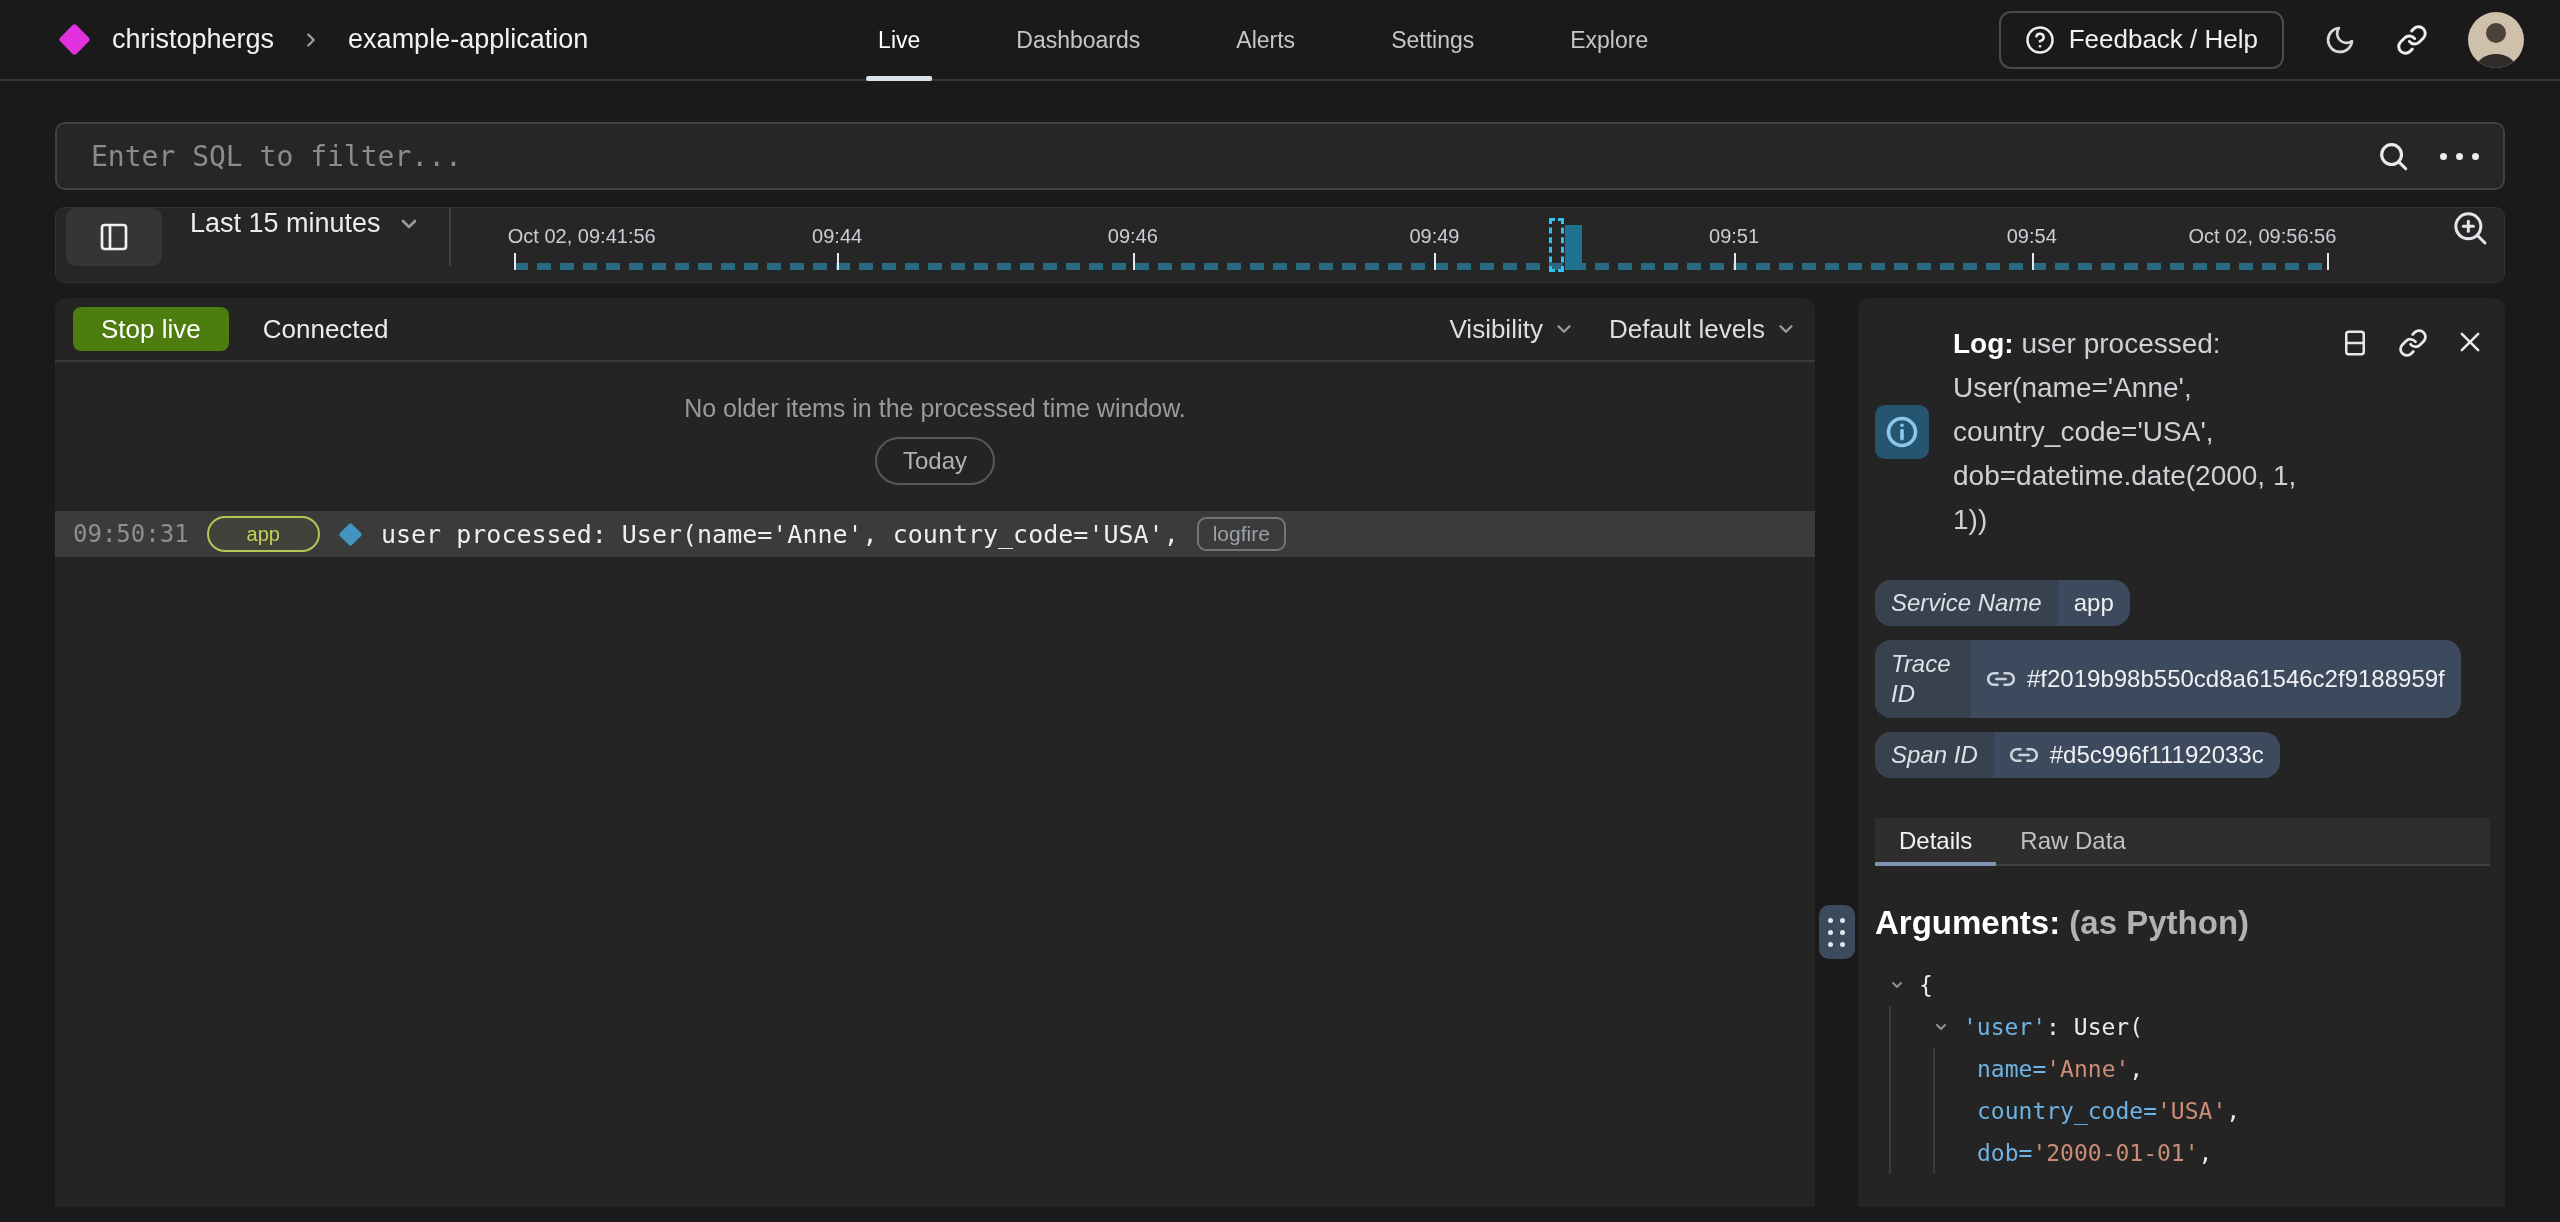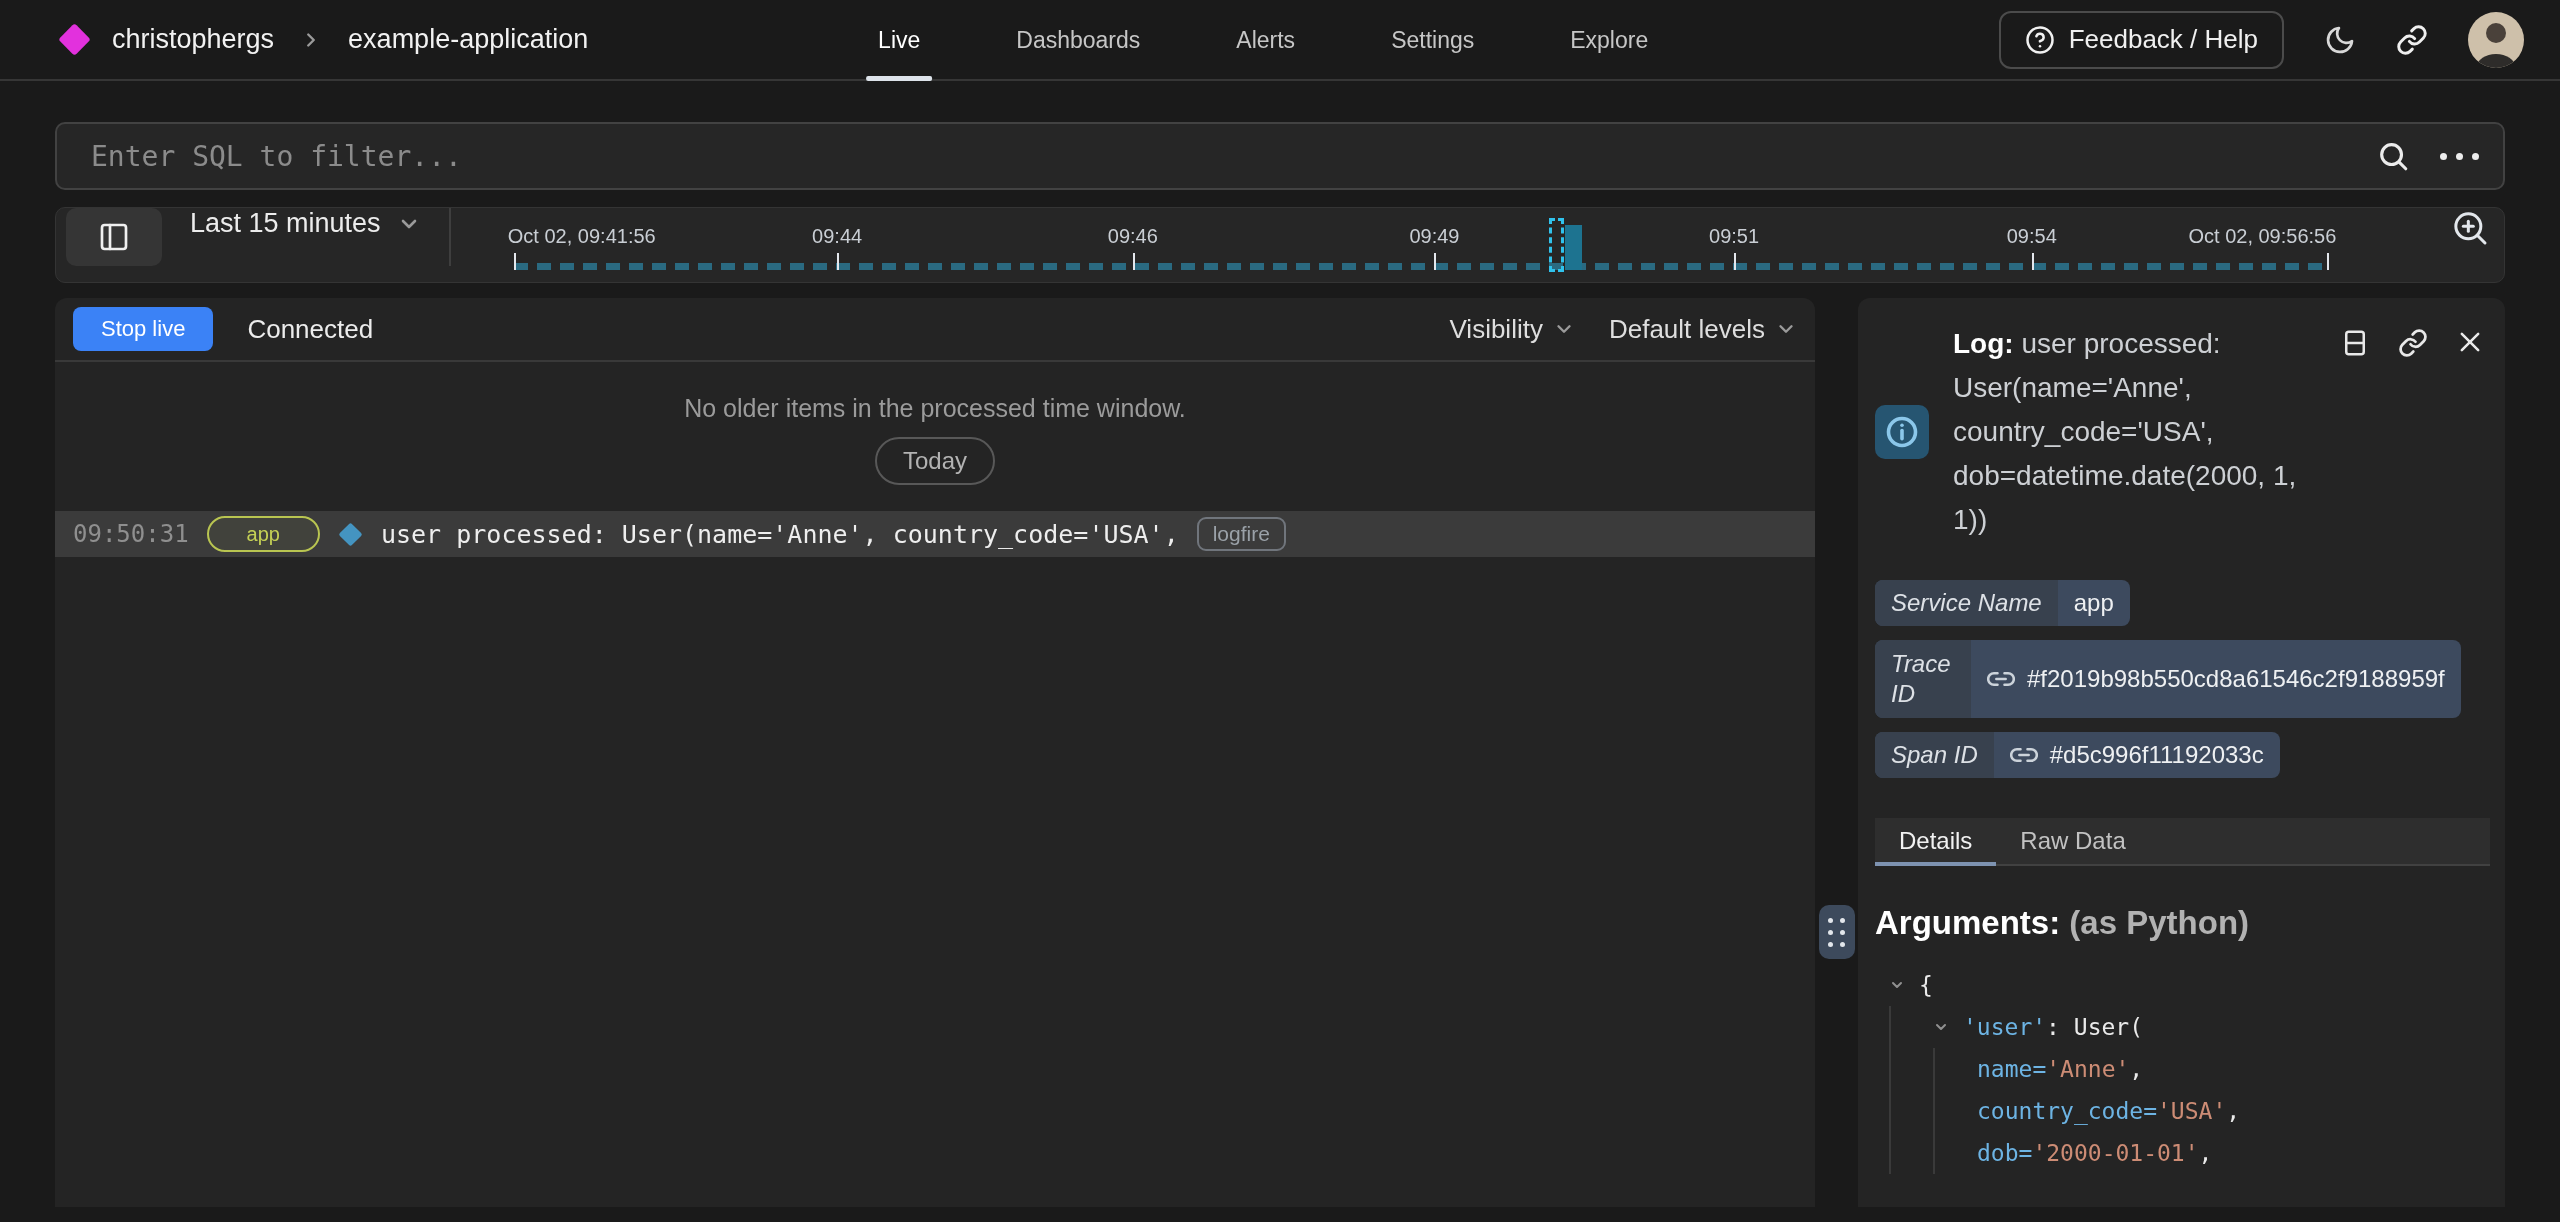--- a/index.html
+++ b/index.html
@@ -52,21 +52,21 @@
   
   .content-row { margin:15px 55px 0; display:flex; height:909px; }
   .live-panel { width:1760px; background:#242424; border-radius:12px 12px 0 0; display:flex; flex-direction:column; overflow:hidden; }
   .panel-gap { width:43px; position:relative; }
   .drag-handle { position:absolute; left:50%; top:607px; transform:translateX(-50%); width:36px; height:54px; background:#3d4a5c; border-radius:10px; display:grid; grid-template-columns:repeat(2,5px); grid-auto-rows:5px; gap:7px; align-content:center; justify-content:center; cursor:col-resize; }
   .drag-handle span { background:#e2e6eb; border-radius:50%; }
   .detail-panel { width:647px; background:#242424; border-radius:12px 12px 0 0; padding:20px 15px 0 17px; overflow:hidden; }
 
   
   .live-toolbar { height:64px; flex:none; display:flex; align-items:center; gap:34px; padding:0 18px; border-bottom:2px solid #393939; }
-  .stop-btn { background:#3b82f6; color:#ffffff; border:none; border-radius:8px; height:44px; padding:0 28px; font-size:22px; cursor:pointer; }
+  .stop-btn { background:#4d7c0f; color:#ffffff; border:none; border-radius:8px; height:44px; padding:0 28px; font-size:26px; cursor:pointer; }
   .connected { font-size:26px; color:#ececec; }
   .tb-spacer { flex:1; }
   .dropdown { display:flex; align-items:center; gap:10px; font-size:26px; color:#dedede; cursor:pointer; }
 
   .live-body { display:flex; flex-direction:column; align-items:center; }
   .empty-msg { margin-top:32px; font-size:25px; color:#9b9b9b; }
   .today-pill { margin-top:14px; border:2px solid #585858; border-radius:24px; padding:8px 26px; font-size:24px; color:#b3b3b3; background:transparent; cursor:pointer; }
 
   .log-row { align-self:stretch; margin-top:26px; height:46px; background:#3b3b3b; display:flex; align-items:center; gap:18px; padding:0 18px; cursor:pointer; }
   .log-time { font-family:"DejaVu Sans Mono", monospace; font-size:24px; color:#8f8f8f; }
@@ -76,21 +76,21 @@
   .scope-badge { height:34px; display:flex; align-items:center; padding:0 14px; border:2px solid #70757c; border-radius:9px; color:#9aa1a8; font-size:21px; }
 
   
   .detail-head { position:relative; display:flex; gap:24px; padding-right:170px; margin-top:4px; }
   .info-icon { flex:none; align-self:center; width:54px; height:54px; border-radius:10px; background:#265571; display:flex; align-items:center; justify-content:center; }
   .detail-title { width:410px; font-size:28px; line-height:44px; color:#cdd0d4; }
   .detail-title b { color:#ffffff; }
   .head-icons { position:absolute; top:6px; right:6px; display:flex; gap:28px; }
 
   .attr-list { margin-top:38px; display:flex; flex-direction:column; gap:14px; align-items:flex-start; }
-  .attr-badge { display:flex; align-items:stretch; background:#3d4a5e; border-radius:8px; overflow:hidden; font-size:24px; max-width:100%; }
+  .attr-badge { display:flex; align-items:stretch; background:#3d4a5e; border-radius:16px; overflow:hidden; font-size:24px; max-width:100%; }
   .attr-label { background:#38414e; color:#dde1e6; font-style:italic; padding:9px 16px; display:flex; align-items:center; }
   .attr-badge.wrap .attr-label { width:96px; line-height:30px; }
   .attr-value { padding:9px 16px; color:#eef0f2; display:flex; align-items:center; gap:12px; }
   .attr-value .val-text { white-space:nowrap; }
 
   .detail-tabs { margin-top:40px; height:48px; background:#2e2e2e; border-bottom:2px solid #414141; display:flex; }
   .d-tab { position:relative; padding:0 24px; display:flex; align-items:center; font-size:24px; color:#c2c2c2; cursor:pointer; }
   .d-tab.active { color:#f2f2f2; }
   .d-tab.active::after { content:""; position:absolute; left:0; right:0; bottom:-2px; height:4px; background:#7e93b1; }
 

